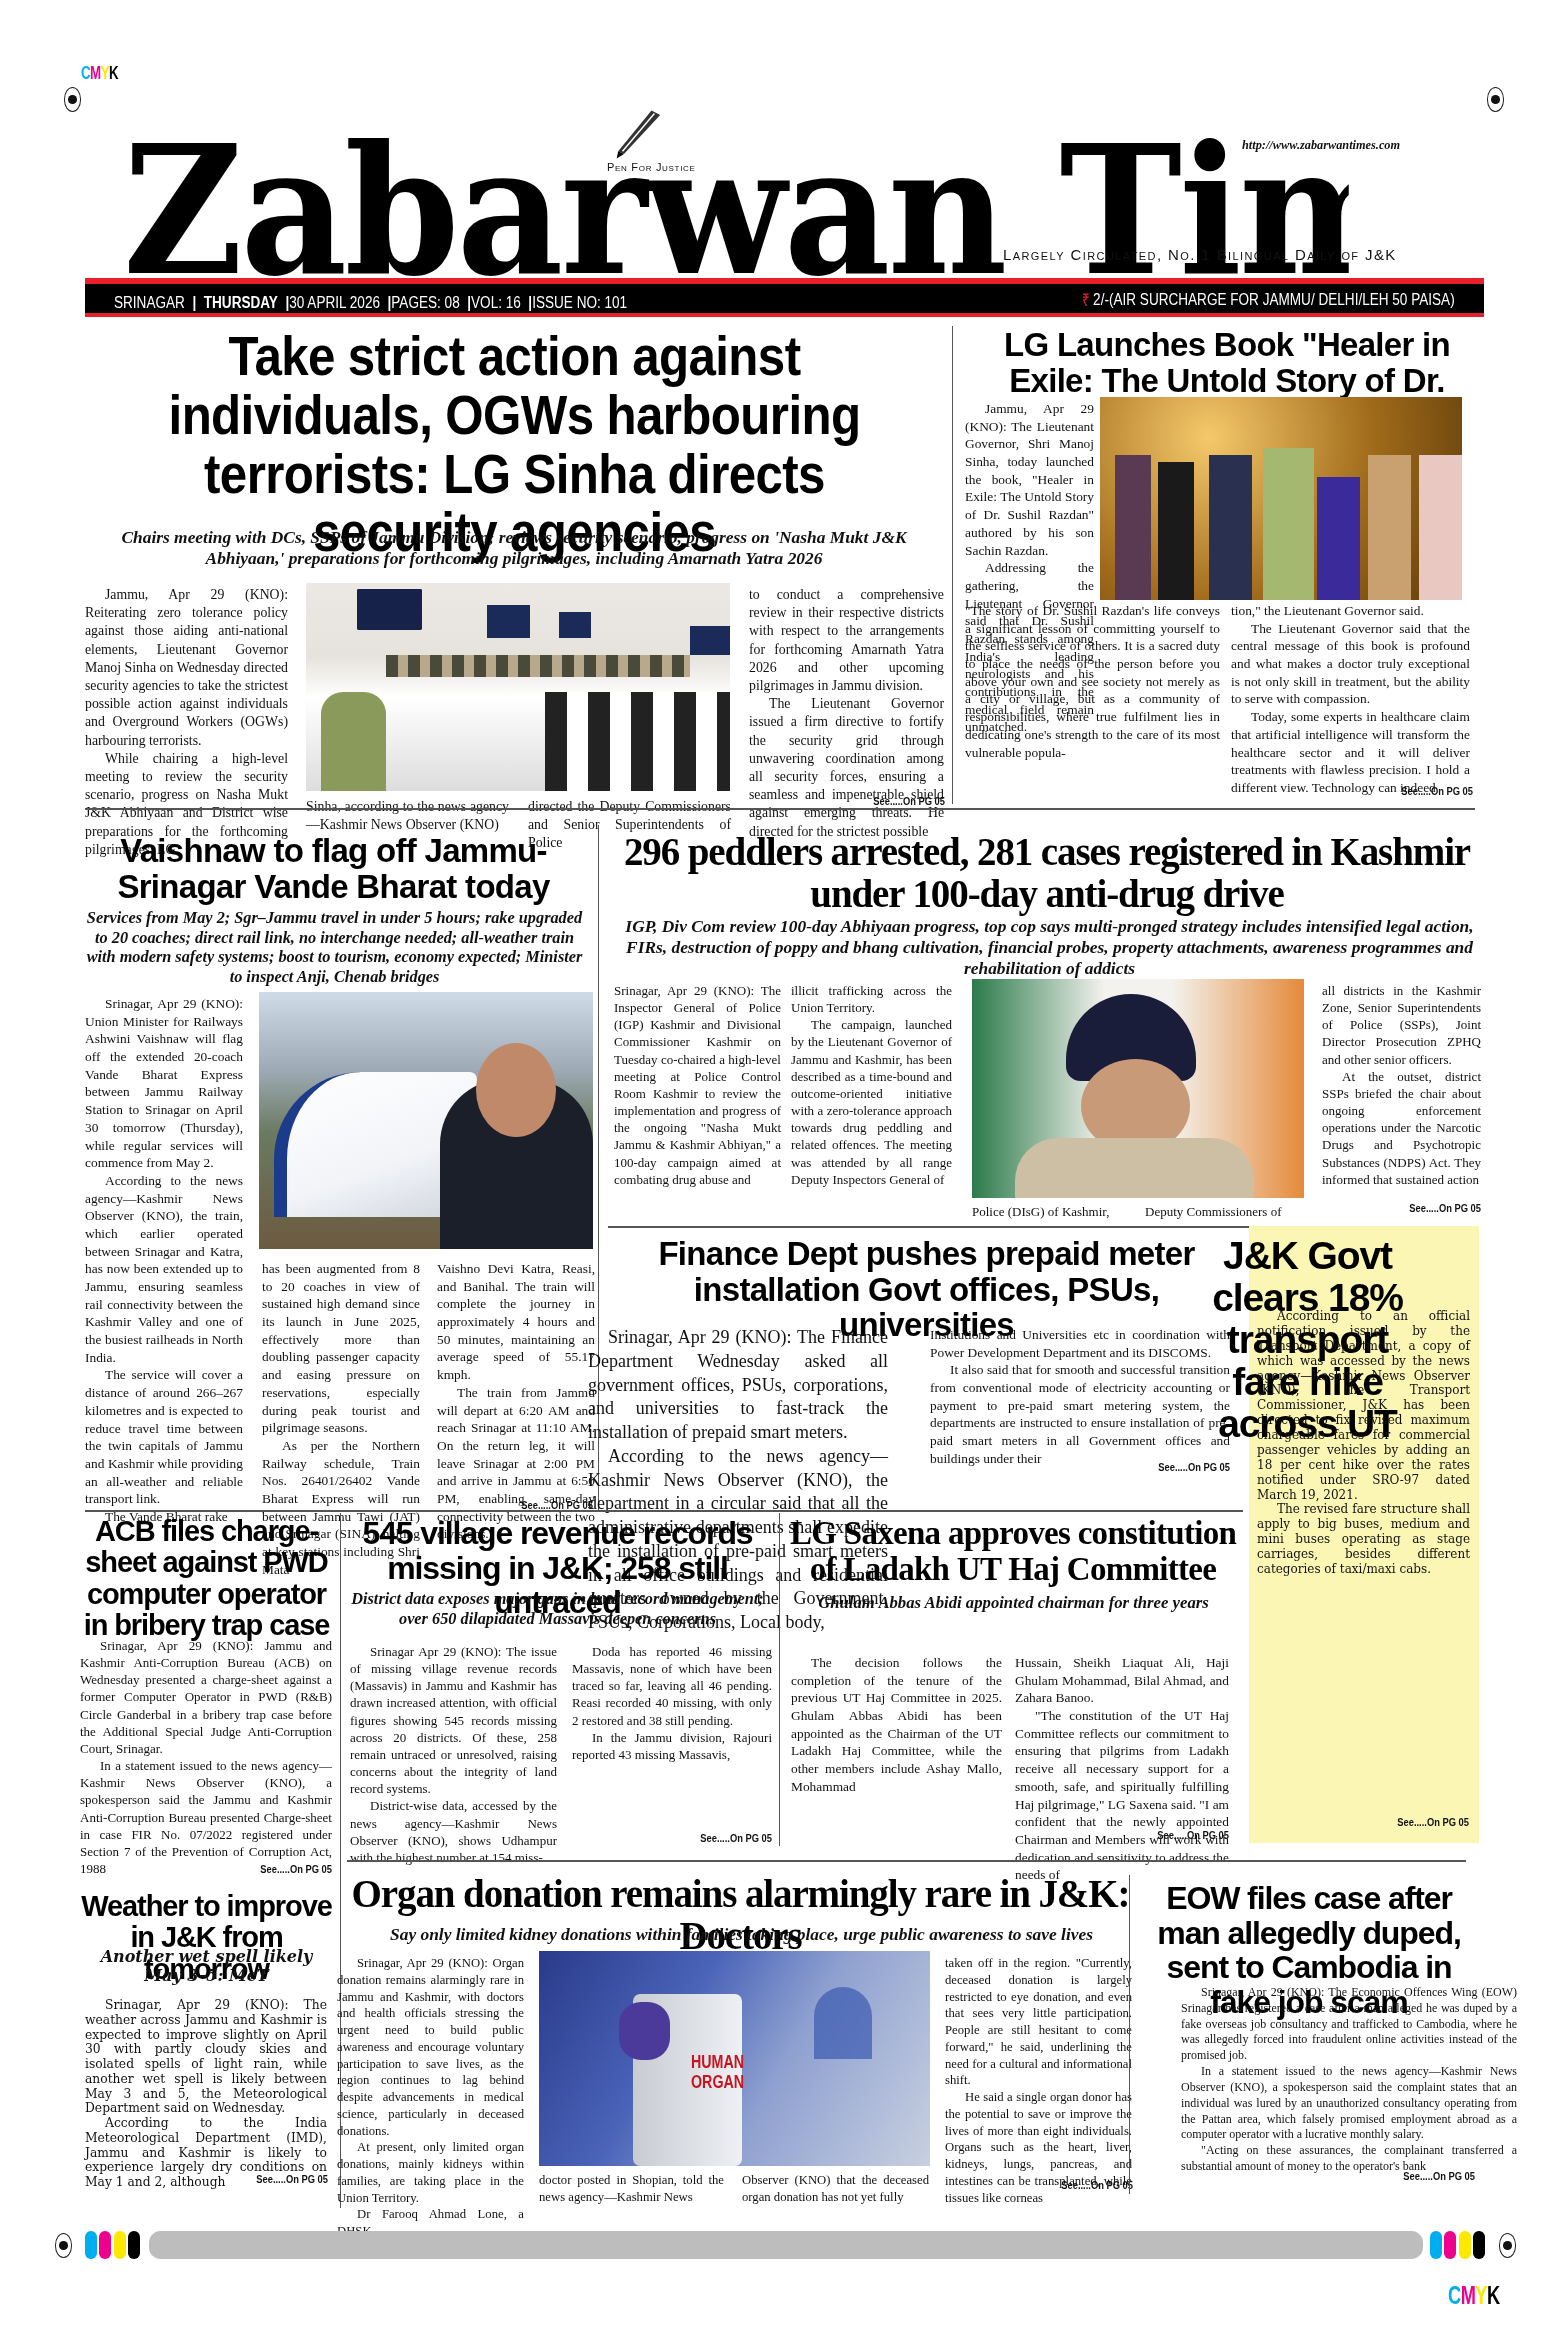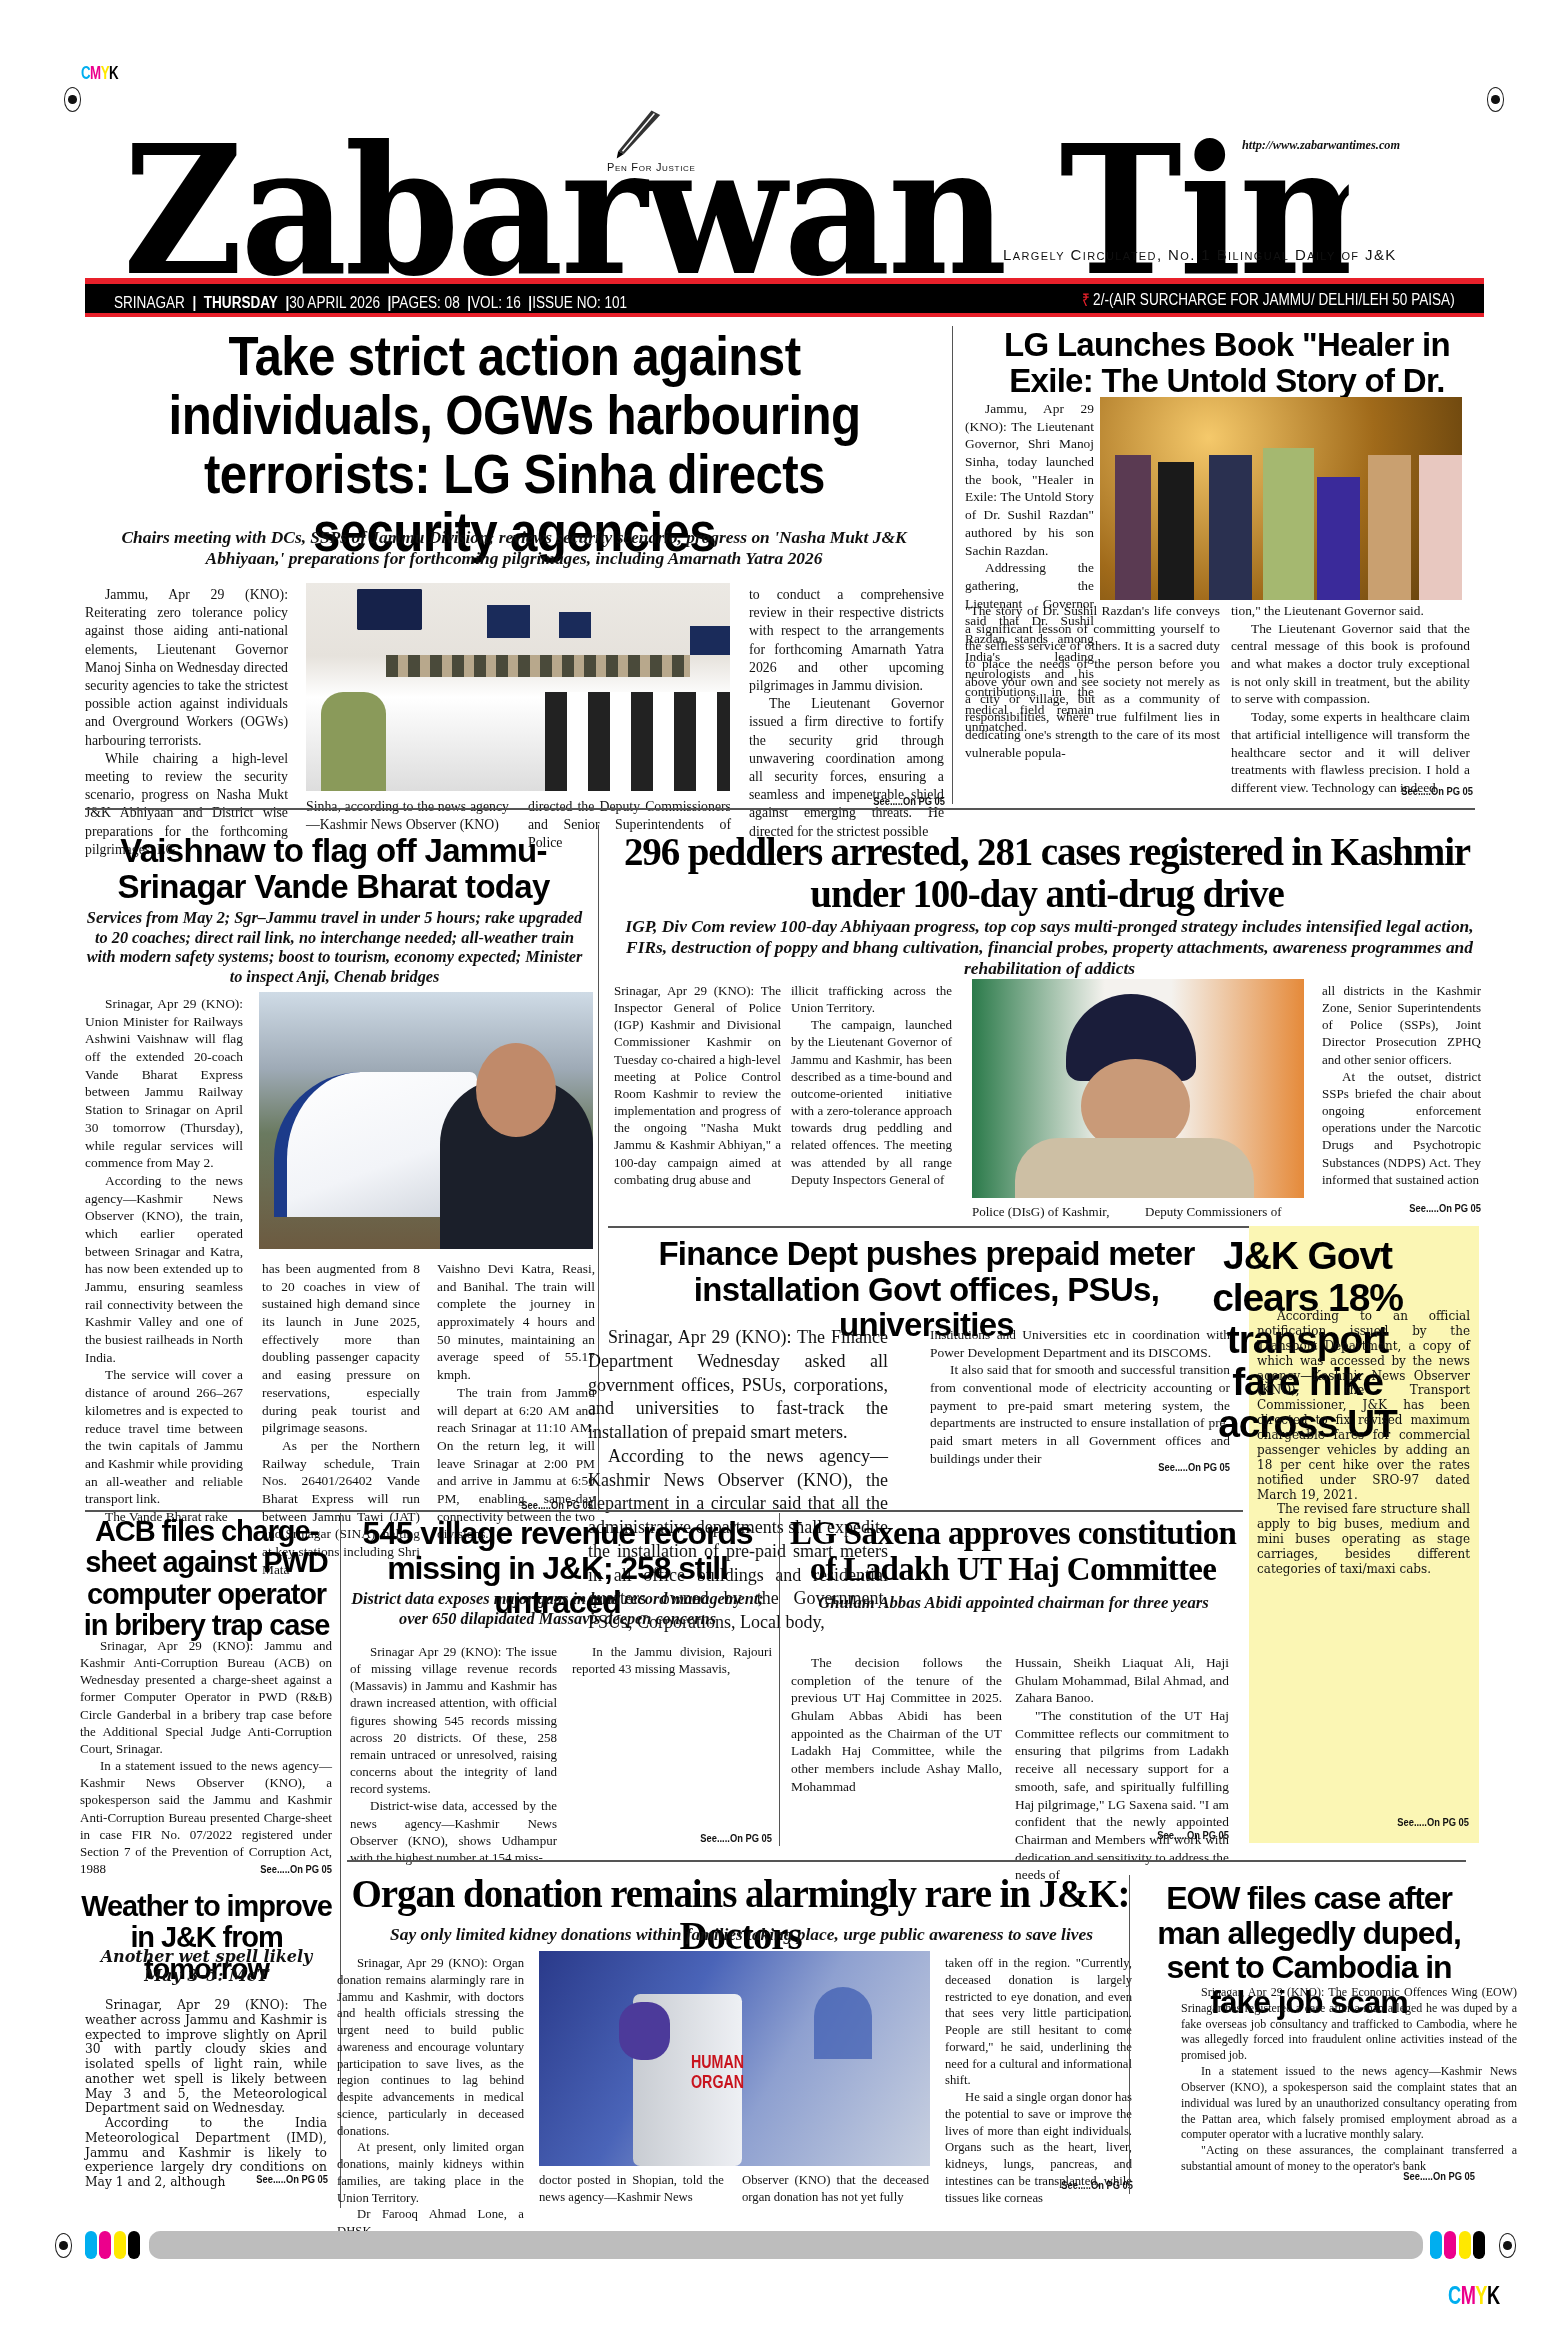--- a/index.html
+++ b/index.html
@@ -181,20 +181,21 @@
 <div class="abs see" style="left:203px;top:1863px;width:129px">See.....On PG 05</div>
 <div class="rule-v" style="left:340px;top:1513px;height:695px"></div>
 
 <div class="abs hl" style="left:346px;top:1516px;width:423px;font-size:32px;letter-spacing:-1.1px">545 village revenue records missing in J&amp;K; 258 still untraced</div>
 <div class="abs dek" style="left:347px;top:1589px;width:421px;font-size:16.3px">District data exposes major gaps in land record management; over 650 dilapidated Massavis deepen concerns</div>
 <div class="abs body" style="left:350px;top:1643px;width:207px;font-size:13px">
     <p>Srinagar Apr 29 (KNO): The issue of missing village revenue records (Massavis) in Jammu and Kashmir has drawn increased attention, with official figures showing 545 records missing across 20 districts. Of these, 258 remain untraced or unresolved, raising concerns about the integrity of land record systems.</p>
     <p>District-wise data, accessed by the news agency—Kashmir News Observer (KNO), shows Udhampur with the highest number at 154 miss-</p>
   </div>
 <div class="abs body" style="left:572px;top:1643px;width:200px;font-size:13px">
+    <p>Doda has reported 46 missing Massavis, none of which have been traced so far, leaving all 46 pending. Reasi recorded 40 missing, with only 2 restored and 38 still pending.</p>
     <p>In the Jammu division, Rajouri reported 43 missing Massavis,</p>
   </div>
 <div class="abs see" style="left:643px;top:1832px;width:129px">See.....On PG 05</div>
 <div class="rule-v" style="left:779px;top:1513px;height:333px"></div>
 
 <div class="abs hl" style="left:785px;top:1516px;width:456px;font-family:'Liberation Serif',serif;font-size:33px">LG Saxena approves constitution of Ladakh UT Haj Committee</div>
 <div class="abs dek" style="left:789px;top:1593px;width:449px;font-size:16.7px">Ghulam Abbas Abidi appointed chairman for three years</div>
 <div class="abs body" style="left:791px;top:1654px;width:211px;font-size:13.4px">
     <p>The decision follows the completion of the tenure of the previous UT Haj Committee in 2025. Ghulam Abbas Abidi has been appointed as the Chairman of the UT Ladakh Haj Committee, while the other members include Ashay Mallo, Mohammad</p>
   </div>

